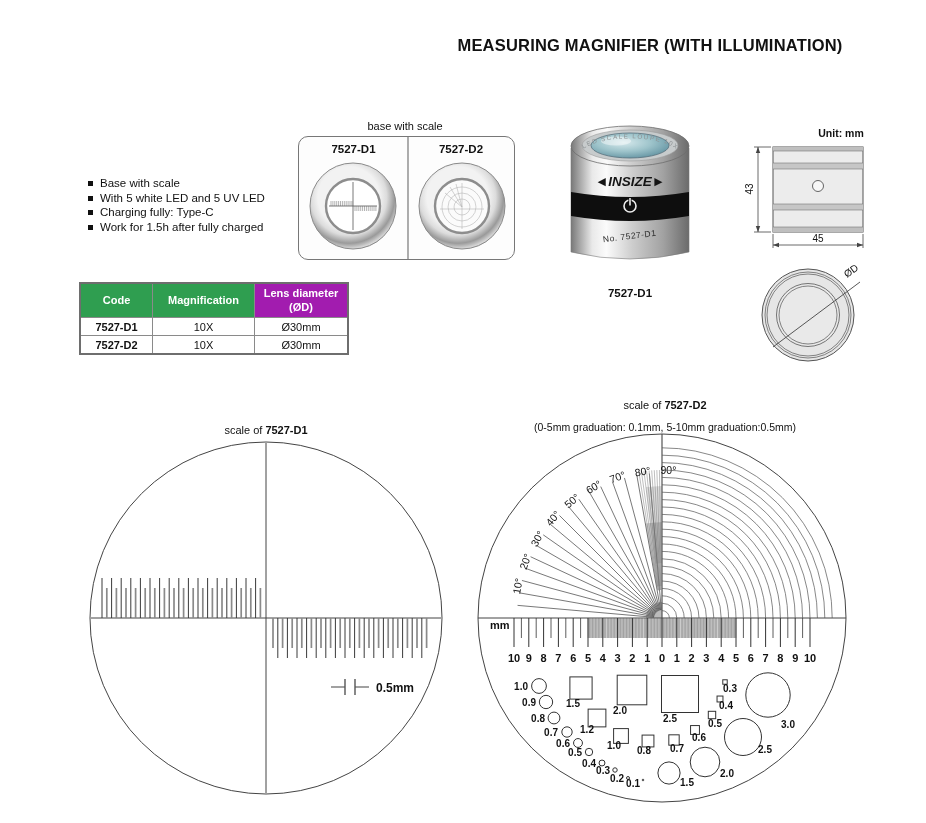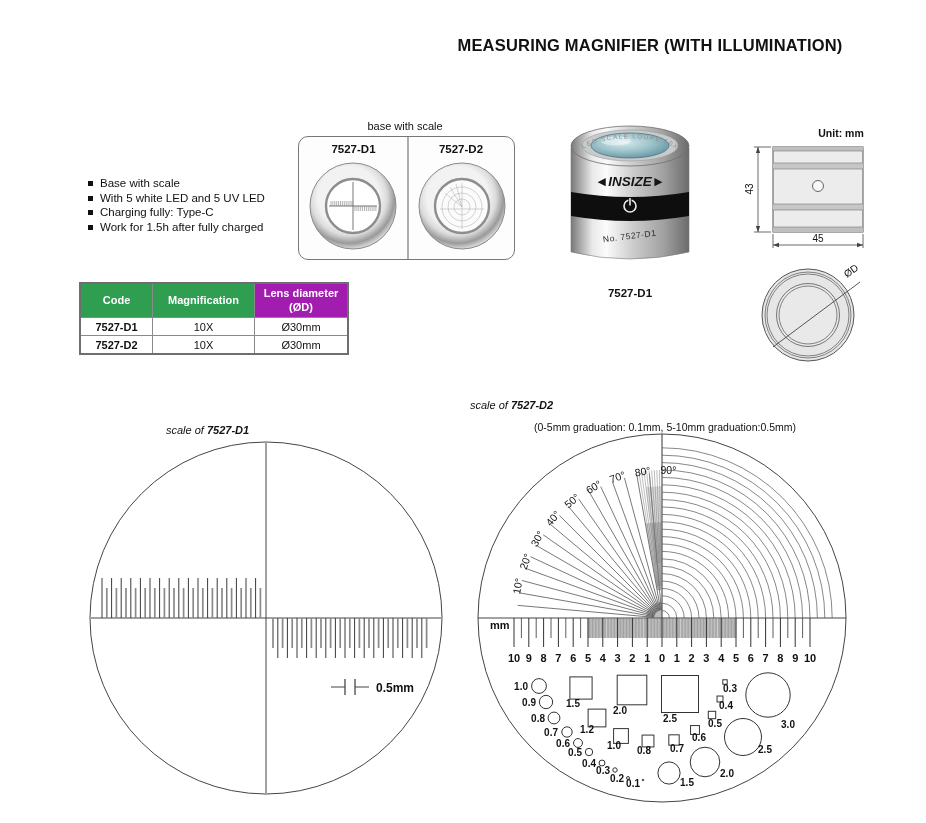--- a/index.html
+++ b/index.html
@@ -6,21 +6,21 @@
   .sheet{position:relative;width:926px;height:823px;background:#ffffff;overflow:hidden;
          font-family:"Liberation Sans",sans-serif;color:#111;border-radius:19px;}
   .abs{position:absolute;}
   .page-title{font-size:16.5px;font-weight:bold;letter-spacing:.2px;text-align:center;}
   .feat{display:flex;align-items:flex-start;font-size:11.5px;line-height:14.5px;margin-bottom:0;}
   .feat .sq{width:5px;height:5px;background:#111;margin:5px 7px 0 0;flex:0 0 auto;}
   .panel-caption{font-size:11px;text-align:center;}
   .panel-box{border:1.5px solid #777;border-radius:10px;background:#fdfdfd;}
   .panel-label{font-size:11.5px;font-weight:bold;text-align:center;}
   .photo-caption{font-size:11.5px;font-weight:bold;text-align:center;}
-  .scale-title{font-size:11px;text-align:left;font-style:italic;}
+  .scale-title{font-size:11px;text-align:center;}
   .scale-sub{font-size:10.5px;text-align:center;margin-top:10px;}
   table.spec{border-collapse:collapse;font-size:11px;}
   table.spec th,table.spec td{border:1px solid #8a8a8a;text-align:center;padding:0 2px;}
   table.spec{border:2px solid #6e6e6e;}
   table.spec th{color:#fff;font-weight:bold;height:33px;line-height:1.25;}
   table.spec td{height:17px;background:#fff;}
   td.code{font-weight:bold;}
   svg{display:block;}
 </style>
 </head>

